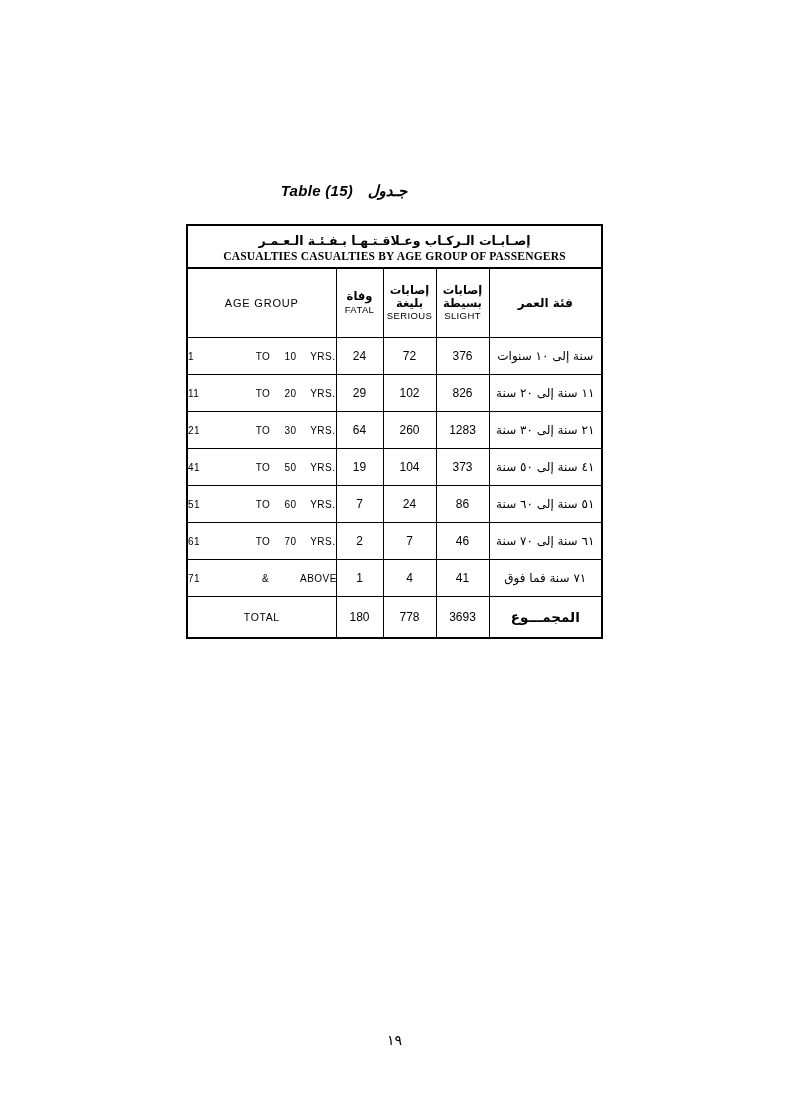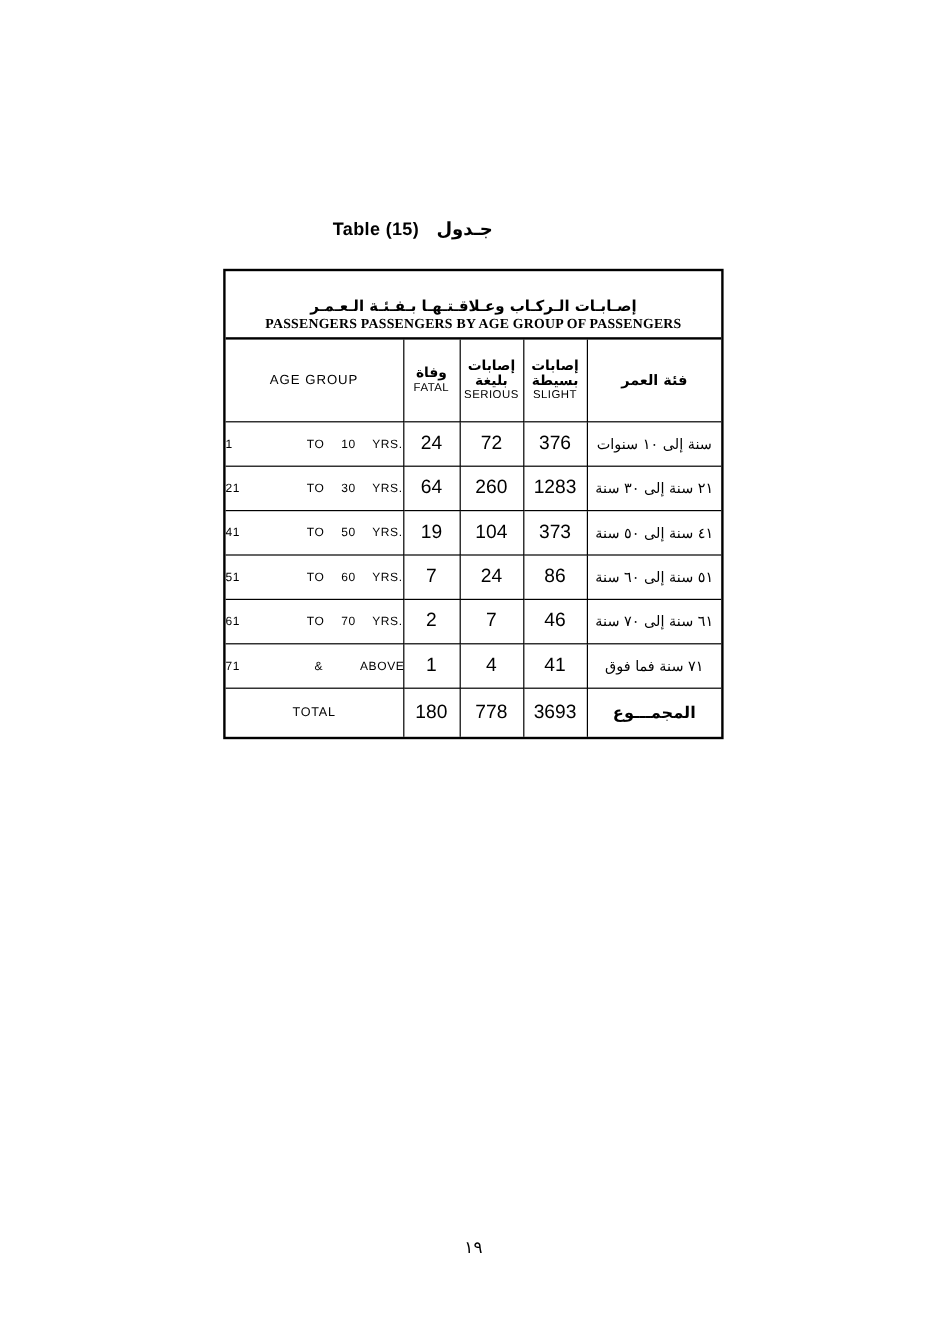--- a/index.html
+++ b/index.html
@@ -19,41 +19,42 @@
   
   .page-title {
     position: absolute;
     top: 182px;
     left: 0;
     width: 688px;
     text-align: center;
     font-size: 15px;
     font-weight: bold;
     letter-spacing: 0.3px;
+    font-style: italic;
   }
   .page-title .ar {
     font-family: "DejaVu Sans", sans-serif;
     font-size: 15px;
     margin-left: 10px;
   }
 
   
   .table-frame {
     position: absolute;
     left: 186px;
     top: 224px;
     width: 417px;
     border: 2px solid #000;
     box-sizing: border-box;
     background: #fff;
   }
 
   .header-band {
     border-bottom: 2px solid #000;
-    padding: 21px 4px 5px 4px;
+    padding: 7px 4px 5px 4px;
     text-align: center;
   }
   .header-ar {
     font-family: "DejaVu Sans", sans-serif;
     font-size: 12.5px;
     font-weight: bold;
     letter-spacing: 0.5px;
     direction: rtl;
     margin-bottom: 2px;
   }
@@ -135,21 +136,21 @@
     align-items: center;
     width: 100%;
   }
   .range-grid .from  { width: 26px; text-align: left; }
   .range-grid .to    { width: 38px; text-align: left; margin-left: 48px; }
   .range-grid .upto  { width: 34px; text-align: left; }
   .range-grid .unit  { flex: 1; text-align: left; }
 
   .cell-num {
     font-family: "Liberation Sans", sans-serif;
-    font-size: 16px;
+    font-size: 12px;
   }
   .cell-ar {
     font-family: "DejaVu Sans", sans-serif;
     font-size: 12px;
     direction: rtl;
     padding: 0 8px;
   }
   .total-label {
     font-size: 10.5px;
     letter-spacing: 0.6px;
@@ -182,21 +183,21 @@
 
 <div class="page-title">
   <span>Table (15)</span>
   <span class="ar">جـدول</span>
 </div>
 
 <div class="table-frame">
 
   <div class="header-band">
     <div class="header-ar">إصـابـات الـركـاب وعـلاقـتـهـا بـفـئـة الـعـمـر</div>
-    <div class="header-en">PASSENGERS PASSENGERS BY AGE GROUP OF PASSENGERS</div>
+    <div class="header-en">CASUALTIES CASUALTIES BY AGE GROUP OF PASSENGERS</div>
   </div>
 
   <table class="data">
     <colgroup>
       <col class="c-age">
         <col class="c-fatal">
         <col class="c-ser">
         <col class="c-sli">
         <col class="c-arab">
     </colgroup>
@@ -228,20 +229,34 @@
             <span class="upto">10</span>
             <span class="unit">YRS.</span>
           </div>
         </td>
         <td class="cell-num">24</td>
         <td class="cell-num">72</td>
         <td class="cell-num">376</td>
         <td class="cell-ar">سنة إلى ١٠ سنوات</td>
       </tr>
 
+      <tr>
+        <td class="cell-range">
+          <div class="range-grid">
+            <span class="from">11</span>
+            <span class="to">TO</span>
+            <span class="upto">20</span>
+            <span class="unit">YRS.</span>
+          </div>
+        </td>
+        <td class="cell-num">29</td>
+        <td class="cell-num">102</td>
+        <td class="cell-num">826</td>
+        <td class="cell-ar">١١ سنة إلى ٢٠ سنة</td>
+      </tr>
 
       <tr>
         <td class="cell-range">
           <div class="range-grid">
             <span class="from">21</span>
             <span class="to">TO</span>
             <span class="upto">30</span>
             <span class="unit">YRS.</span>
           </div>
         </td>

